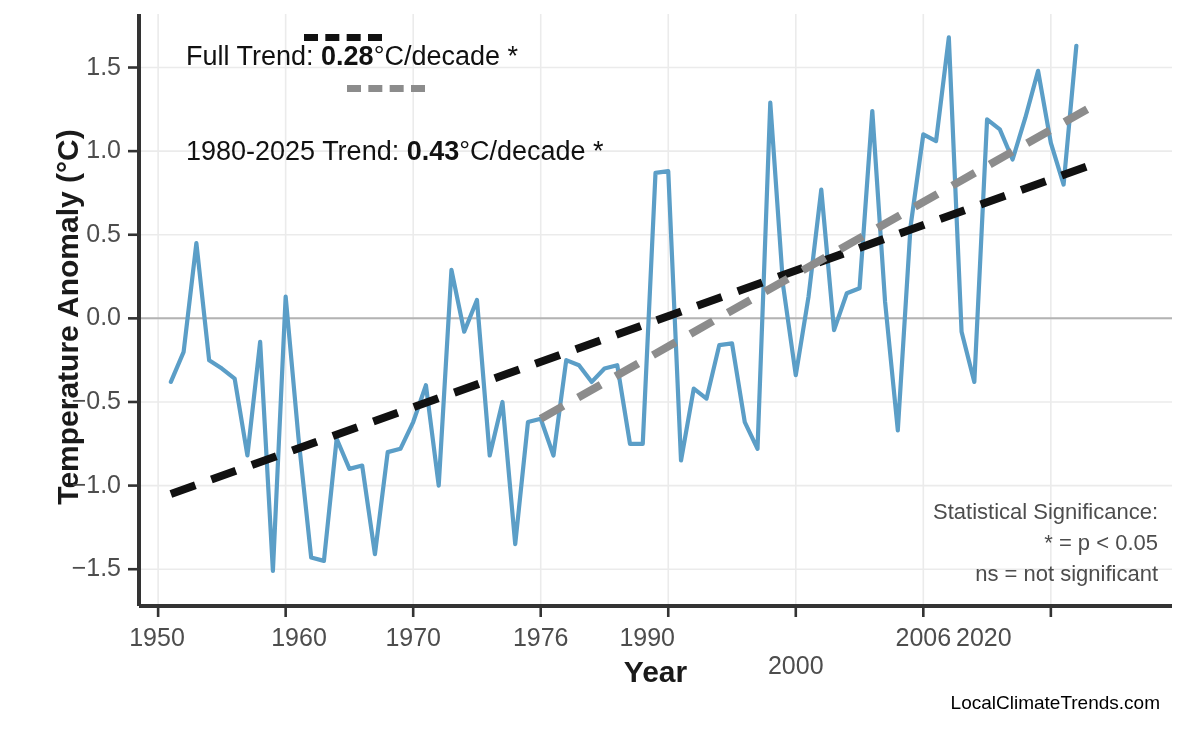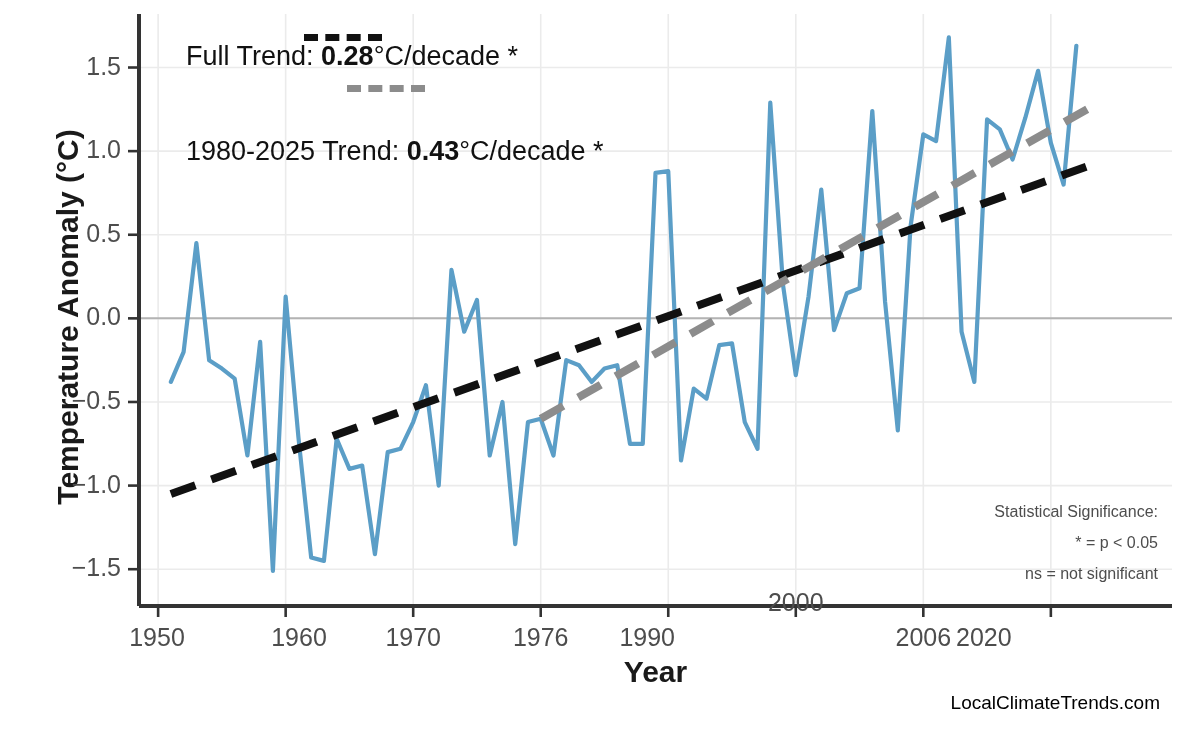--- a/index.html
+++ b/index.html
@@ -82,21 +82,21 @@
     height: 0;
     border-top: 7px dashed #111111;
   }
   .dash-swatch.gray {
     border-top-color: #8c8c8c;
   }
   .annot {
     position: absolute;
     right: 28px;
     text-align: right;
-    font-size: 16px;
+    font-size: 22px;
     color: #4d4d4d;
     line-height: 31px;
   }
 </style>
 </head>
 <body>
 
 <div id="figure">
 
   <svg id="plot-svg" width="1186" height="737">
@@ -154,21 +154,21 @@
 
   <div class="ylabel">Temperature Anomaly (°C)</div>
   <div class="xlabel">Year</div>
 
   <div id="xticklabels">
       <div class="tick-label" style="left: 121px; top: 623px; width: 72px; text-align: center;">1950</div>
       <div class="tick-label" style="left: 263px; top: 623px; width: 72px; text-align: center;">1960</div>
       <div class="tick-label" style="left: 377.191px; top: 623px; width: 72px; text-align: center;">1970</div>
       <div class="tick-label" style="left: 504.722px; top: 623px; width: 72px; text-align: center;">1976</div>
       <div class="tick-label" style="left: 603px; top: 623px; width: 72px; text-align: right;">1990</div>
-      <div class="tick-label" style="left: 759.784px; top: 588px; width: 72px; text-align: center;">2000</div>
+      <div class="tick-label" style="left: 759.784px; top: 651px; width: 72px; text-align: center;">2000</div>
       <div class="tick-label" style="left: 887.315px; top: 623px; width: 72px; text-align: center;">2006</div>
       <div class="tick-label" style="left: 956px; top: 623px; width: 72px; text-align: left;">2020</div>
     </div>
   <div id="yticklabels">
       <div class="tick-label ytick" style="left: 15px; top: 553.209px; width: 106px;">−1.5</div>
       <div class="tick-label ytick" style="left: 15px; top: 469.593px; width: 106px;">−1.0</div>
       <div class="tick-label ytick" style="left: 15px; top: 385.977px; width: 106px;">−0.5</div>
       <div class="tick-label ytick" style="left: 15px; top: 302.362px; width: 106px;">0.0</div>
       <div class="tick-label ytick" style="left: 15px; top: 218.746px; width: 106px;">0.5</div>
       <div class="tick-label ytick" style="left: 15px; top: 135.13px; width: 106px;">1.0</div>

